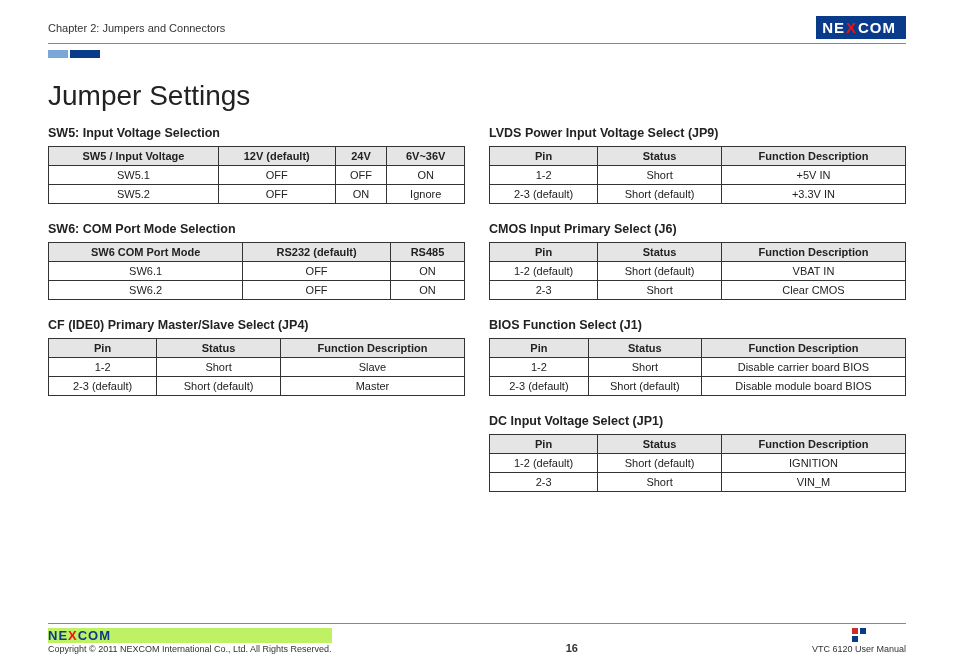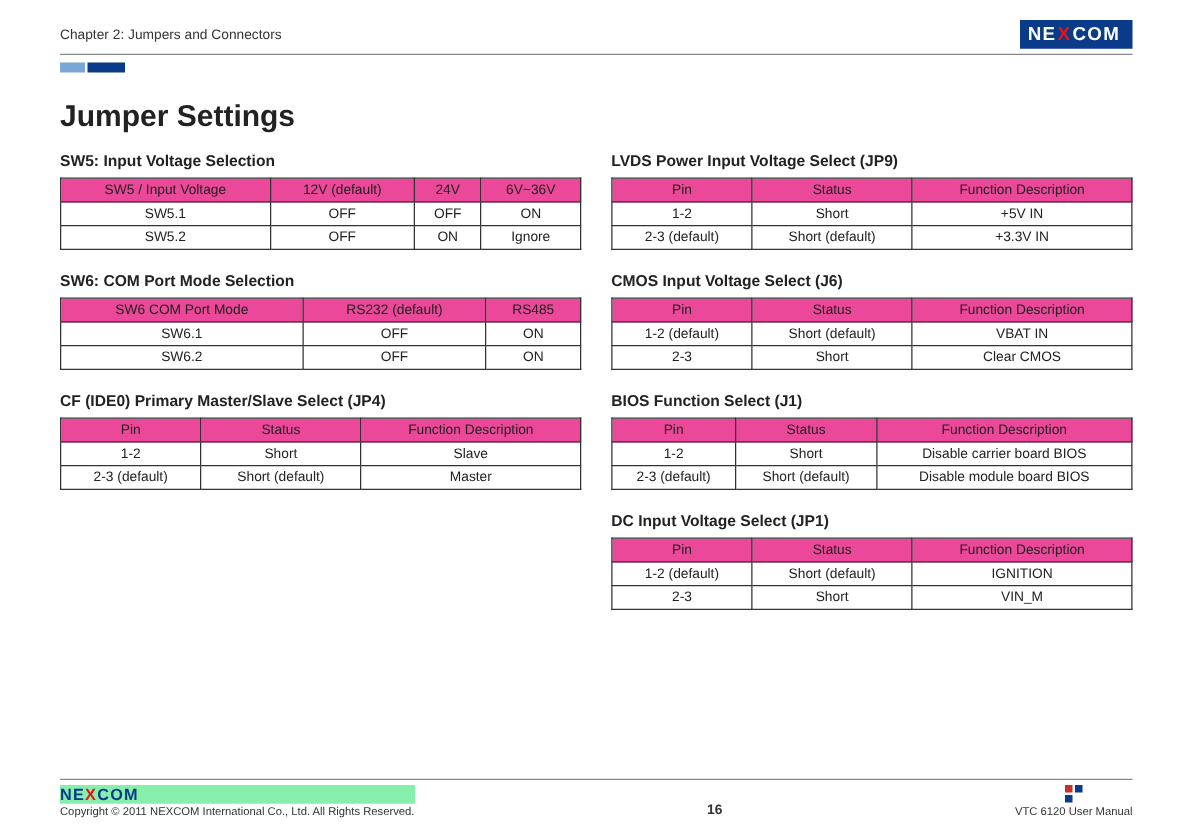--- a/index.html
+++ b/index.html
@@ -44,22 +44,22 @@
   }
   .accent-bars {
     display: flex;
     height: 8px;
     margin-top: 6px;
     margin-bottom: 22px;
   }
   .accent-bars .b1 { width: 20px; background: #7aa6d8; margin-right:2px; }
   .accent-bars .b2 { width: 30px; background: #0a3b8a; }
   h1.title {
-    font-size: 24px;
-    font-weight: bold;
+    font-size: 28px;
+    font-weight: normal;
     color: #222;
     margin-bottom: 14px;
     margin-top: 20px;
   }
   .columns {
     display: flex;
     gap: 24px;
   }
   .col { flex: 1 1 0; min-width: 0; }
   .section-title {
@@ -74,40 +74,40 @@
     margin-bottom: 18px;
     font-size: 11px;
   }
   th, td {
     border: 1px solid #333;
     padding: 3px 6px;
     text-align: center;
     vertical-align: middle;
   }
   th {
-    font-weight: normal;
-    background: #ec4899;
+    font-weight: bold;
+    background: #e5e5e5;
   }
   .footer {
     position: absolute;
     left: 48px;
     right: 48px;
     bottom: 18px;
     border-top: 1px solid #888;
     padding-top: 4px;
     font-size: 9px;
     color: #333;
   }
   .footer-row {
     display: flex;
     justify-content: space-between;
     align-items: flex-end;
   }
   .footer-logo {
-    background: #86efac;
+    background: #bef264;
     color: #0a3b8a;
     font-weight: bold;
     font-size: 13px;
     letter-spacing: 1px;
     margin-bottom: 1px;
   }
   .footer-logo .x { color: #e11; }
   .page-num {
     font-weight: bold;
     font-size: 11px;
@@ -240,21 +240,21 @@
               </tr>
               <tr>
                 <td>2-3 (default)</td>
                 <td>Short (default)</td>
                 <td>+3.3V IN</td>
               </tr>
             </tbody>
           </table>
         </div>
         <div>
-          <div class="section-title">CMOS Input Voltage Select (J6)</div>
+          <div class="section-title">CMOS Input Primary Select (J6)</div>
           <table>
             <thead>
               <tr>
                 <th>Pin</th>
                 <th>Status</th>
                 <th>Function Description</th>
               </tr>
             </thead>
             <tbody>
               <tr>

